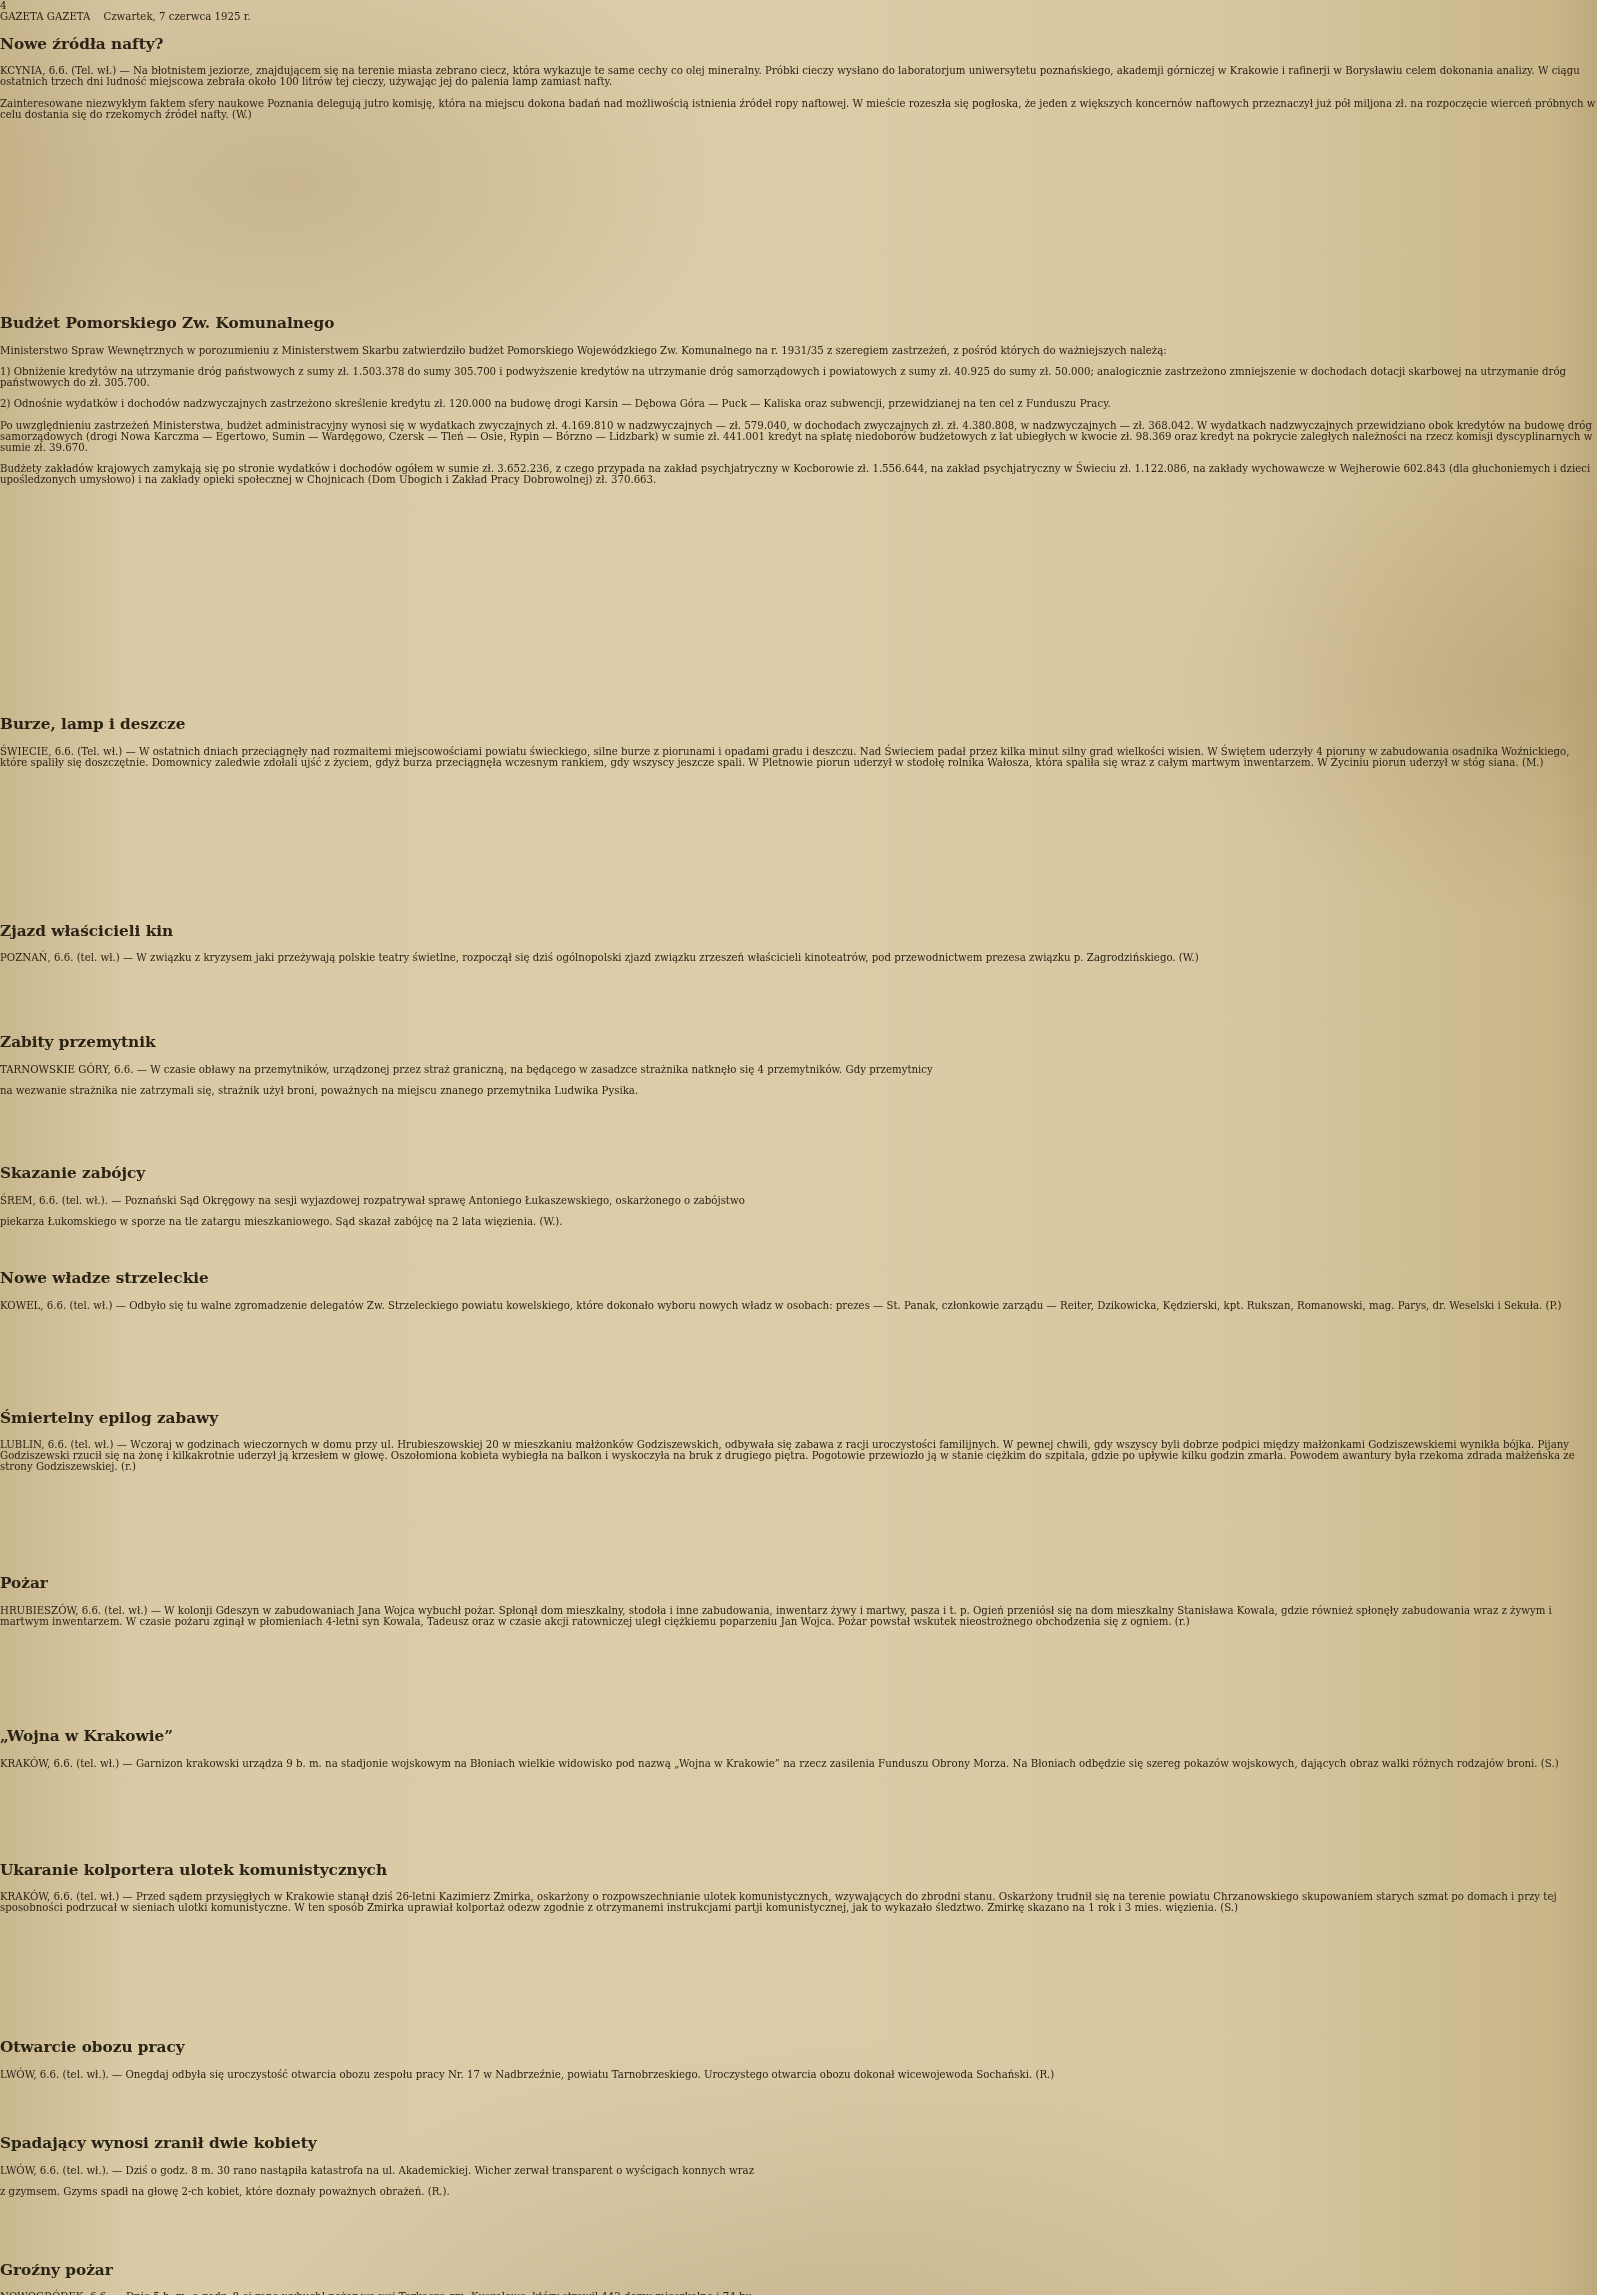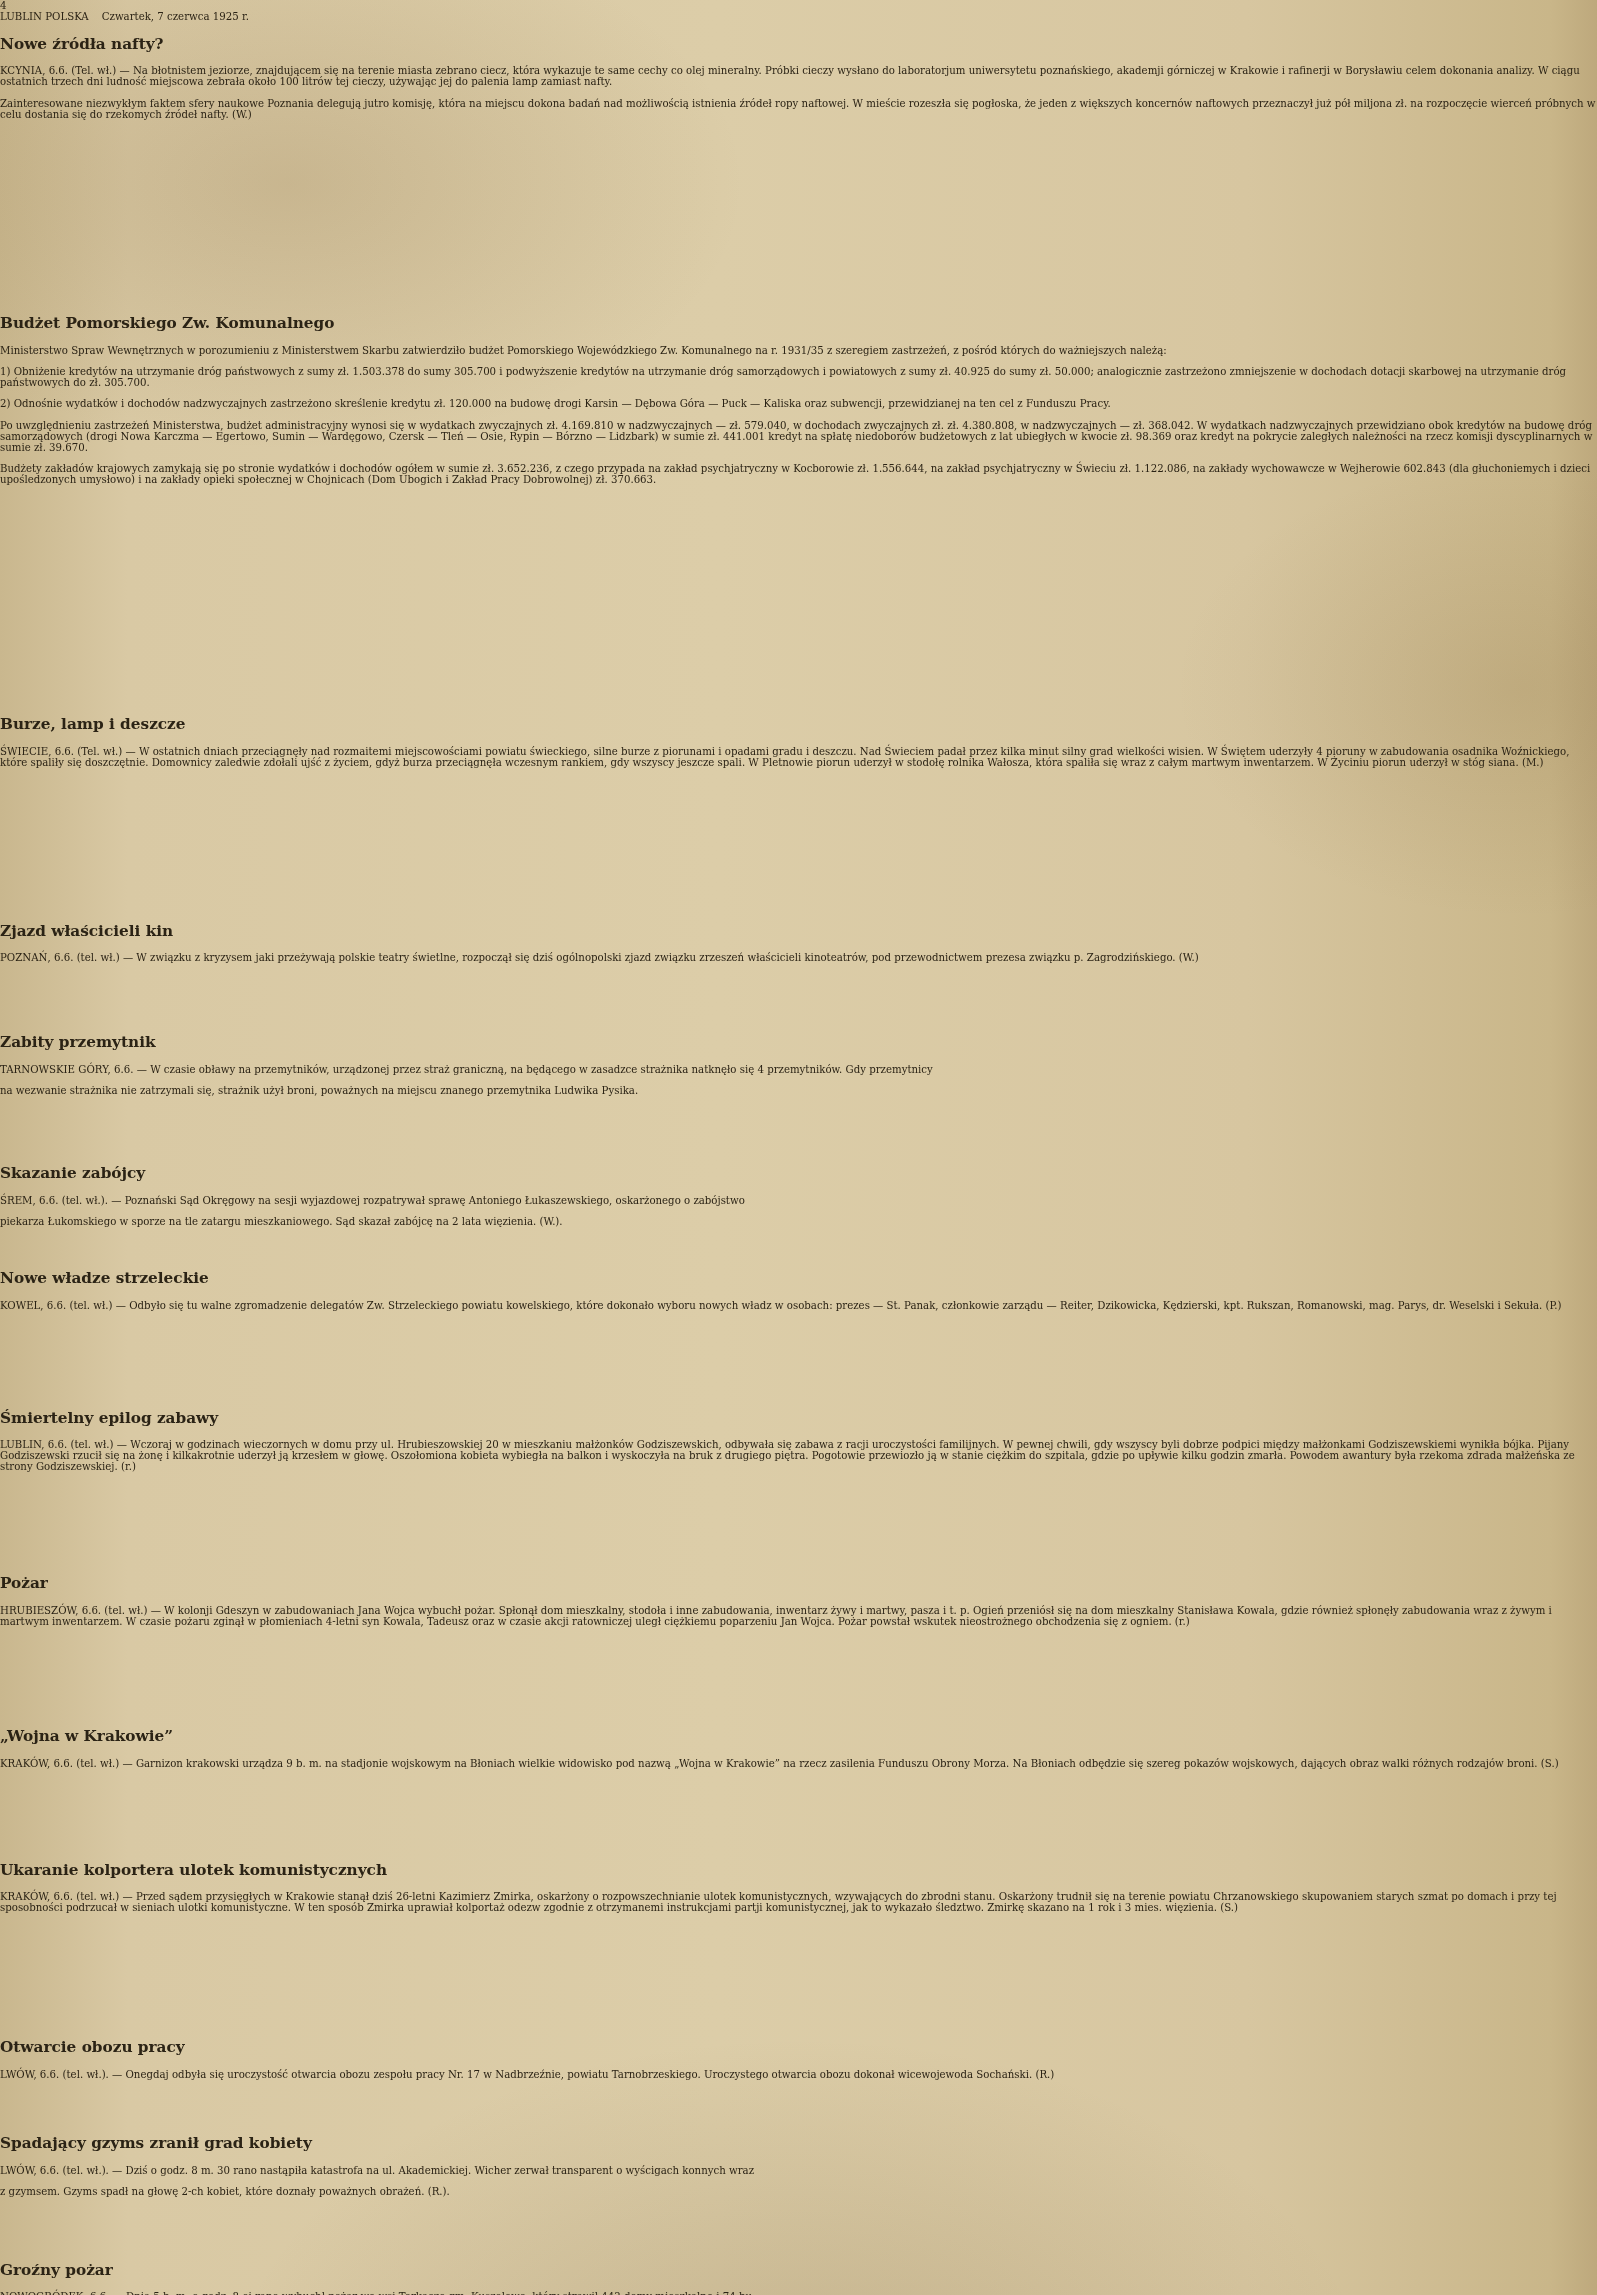--- a/index.html
+++ b/index.html
@@ -41,21 +41,21 @@
   .cols .col{flex:1;min-width:0;padding:0 6.4px 0 3.8px;}
   .cols .col + .col{border-left:1.3px solid rgba(28,22,11,.7);padding-left:9px;}
 </style>
 </head>
 <body>
 
 <div id="page">
 
   <div id="page-number">4</div>
   <div id="masthead">
-    <span class="name">LUBLIN POLSKA</span>
+    <span class="name">GAZETA GAZETA</span>
     <span>&nbsp;&nbsp;</span>
     <span class="date">Czwartek, 7 czerwca 1925 r.</span>
   </div>
   <div id="head-rule"></div>
 
   <div class="vrule" id="vrule1"></div>
   <div class="vrule" id="vrule2"></div>
 
   <div class="zone" id="zone-left">
     <section class="art" style="height:267px">
@@ -139,21 +139,21 @@
           <p class="para">KRAKÓW, 6.6. (tel. wł.) — Przed sądem przysięgłych w Krakowie stanął dziś 26-letni Kazimierz Zmirka, oskarżony o rozpowszechnianie ulotek komunistycznych, wzywających do zbrodni stanu. Oskarżony trudnił się na terenie powiatu Chrzanowskiego skupowaniem starych szmat po domach i przy tej sposobności podrzucał w sieniach ulotki komunistyczne. W ten sposób Zmirka uprawiał kolportaż odezw zgodnie z otrzymanemi instrukcjami partji komunistycznej, jak to wykazało śledztwo. Zmirkę skazano na 1 rok i 3 mies. więzienia. (S.)</p>
         </div>
     </section>
     <section class="art" style="height:83px">
       <h2 class="hl">Otwarcie obozu pracy</h2>
       <div class="body">
           <p class="para">LWÓW, 6.6. (tel. wł.). — Onegdaj odbyła się uroczystość otwarcia obozu zespołu pracy Nr. 17 w Nadbrzeźnie, powiatu Tarnobrzeskiego. Uroczystego otwarcia obozu dokonał wicewojewoda Sochański. (R.)</p>
         </div>
     </section>
     <section class="art" style="height:114px">
-      <h2 class="hl">Spadający gzyms zranił grad kobiety</h2>
+      <h2 class="hl">Spadający wynosi zranił dwie kobiety</h2>
       <div class="body cols">
         <div class="col">
             <p class="para">LWÓW, 6.6. (tel. wł.). — Dziś o godz. 8 m. 30 rano nastąpiła katastrofa na ul. Akademickiej. Wicher zerwał transparent o wyścigach konnych wraz</p>
           </div>
         <div class="col">
             <p class="para">z gzymsem. Gzyms spadł na głowę 2-ch kobiet, które doznały poważnych obrażeń. (R.).</p>
           </div>
       </div>
     </section>
     <section class="art" style="height:95px">

